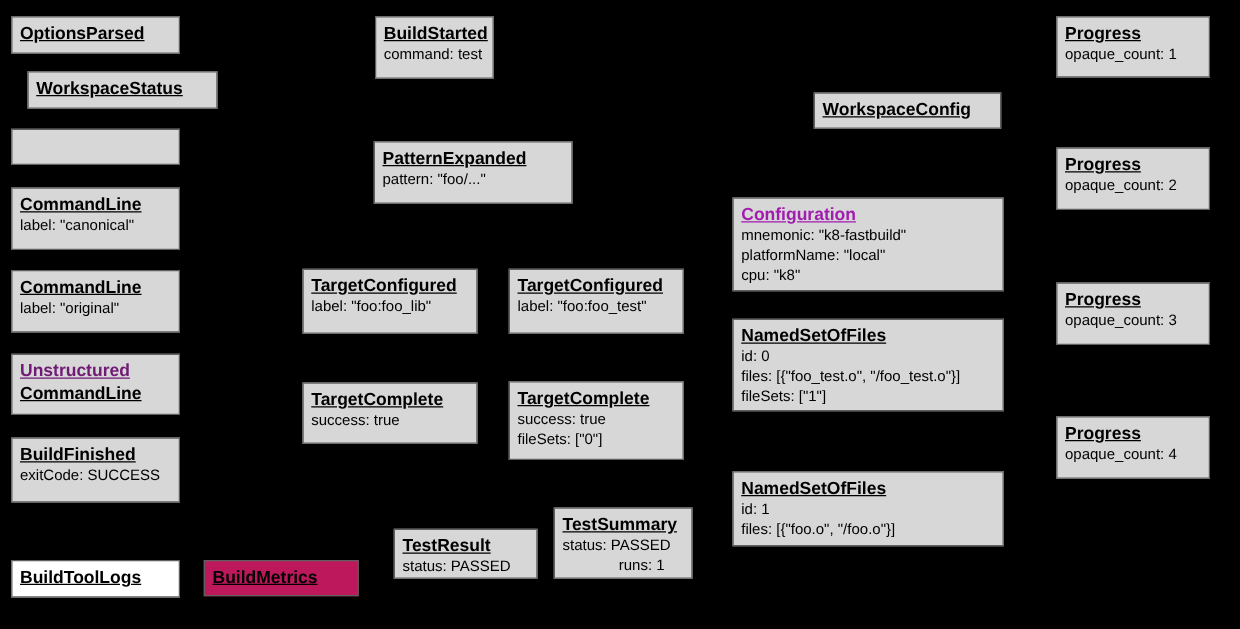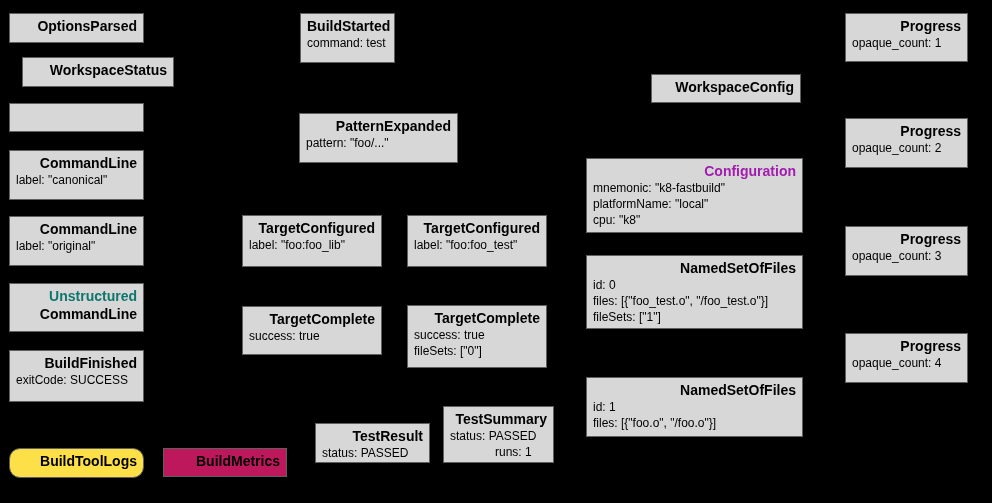--- a/index.html
+++ b/index.html
@@ -20,23 +20,23 @@
     border: 1px solid #5f5f5f;
     background: #d7d7d7;
     padding: 3px 6px 0 6px;
     overflow: hidden;
   }
   .node-title {
     font-family: "Liberation Sans", sans-serif;
     font-size: 14px;
     line-height: 18px;
     font-weight: bold;
+    text-decoration: underline;
     color: #000;
     white-space: nowrap;
-    text-align: right;
   }
   .node-line {
     font-family: "Liberation Sans", sans-serif;
     font-size: 12px;
     line-height: 16px;
     color: #000;
     white-space: nowrap;
   }
 </style>
 </head>
@@ -54,28 +54,28 @@
     </div>
     <div class="node" style="left: 9px; top: 150px; width: 135px; height: 50px; background: rgb(215, 215, 215); border-color: rgb(95, 95, 95);">
       <div class="node-title" style="color: rgb(0, 0, 0);">CommandLine</div>
       <div class="node-line" style="color: rgb(0, 0, 0);">label: "canonical"</div>
     </div>
     <div class="node" style="left: 9px; top: 216px; width: 135px; height: 50px; background: rgb(215, 215, 215); border-color: rgb(95, 95, 95);">
       <div class="node-title" style="color: rgb(0, 0, 0);">CommandLine</div>
       <div class="node-line" style="color: rgb(0, 0, 0);">label: "original"</div>
     </div>
     <div class="node" style="left: 9px; top: 283px; width: 135px; height: 49px; background: rgb(215, 215, 215); border-color: rgb(95, 95, 95);">
-      <div class="node-title" style="color: #0f766e;">Unstructured</div>
+      <div class="node-title" style="color: #701a75;">Unstructured</div>
       <div class="node-title" style="color: rgb(0, 0, 0);">CommandLine</div>
     </div>
     <div class="node" style="left: 9px; top: 350px; width: 135px; height: 52px; background: rgb(215, 215, 215); border-color: rgb(95, 95, 95);">
       <div class="node-title" style="color: rgb(0, 0, 0);">BuildFinished</div>
       <div class="node-line" style="color: rgb(0, 0, 0);">exitCode: SUCCESS</div>
     </div>
-    <div class="node" style="left: 9px; top: 448px; width: 135px; height: 30px; background: #fde047; border-color: rgb(95, 95, 95); border-radius: 11px;">
+    <div class="node" style="left: 9px; top: 448px; width: 135px; height: 30px; background: #ffffff; border-color: rgb(95, 95, 95);">
       <div class="node-title" style="color: rgb(0, 0, 0);">BuildToolLogs</div>
     </div>
     <div class="node" style="left: 163px; top: 448px; width: 124px; height: 29px; background: #be185d; border-color: rgb(95, 95, 95);">
       <div class="node-title" style="color: rgb(0, 0, 0);">BuildMetrics</div>
     </div>
     <div class="node" style="left: 300px; top: 13px; width: 95px; height: 50px; background: rgb(215, 215, 215); border-color: rgb(95, 95, 95);">
       <div class="node-title" style="color: rgb(0, 0, 0);">BuildStarted</div>
       <div class="node-line" style="color: rgb(0, 0, 0);">command: test</div>
     </div>
     <div class="node" style="left: 299px; top: 113px; width: 159px; height: 50px; background: rgb(215, 215, 215); border-color: rgb(95, 95, 95);">

